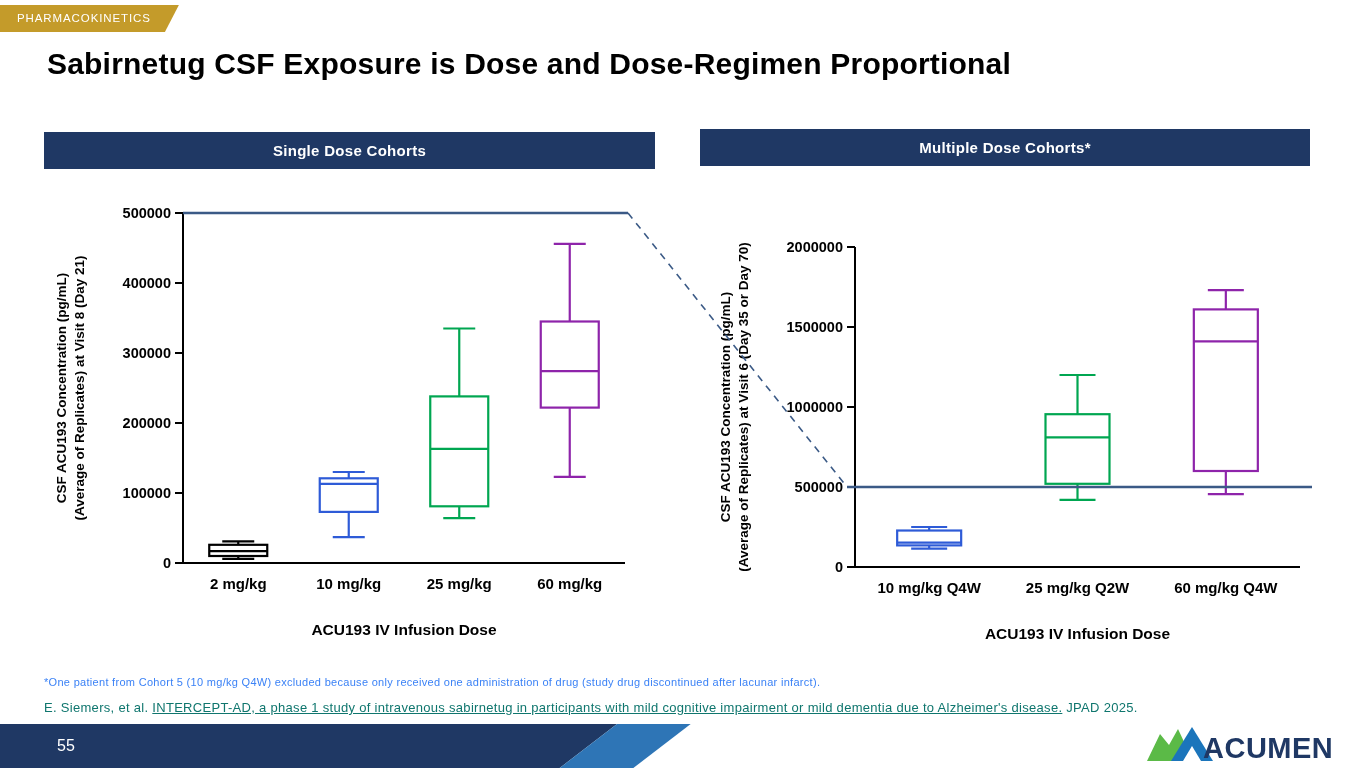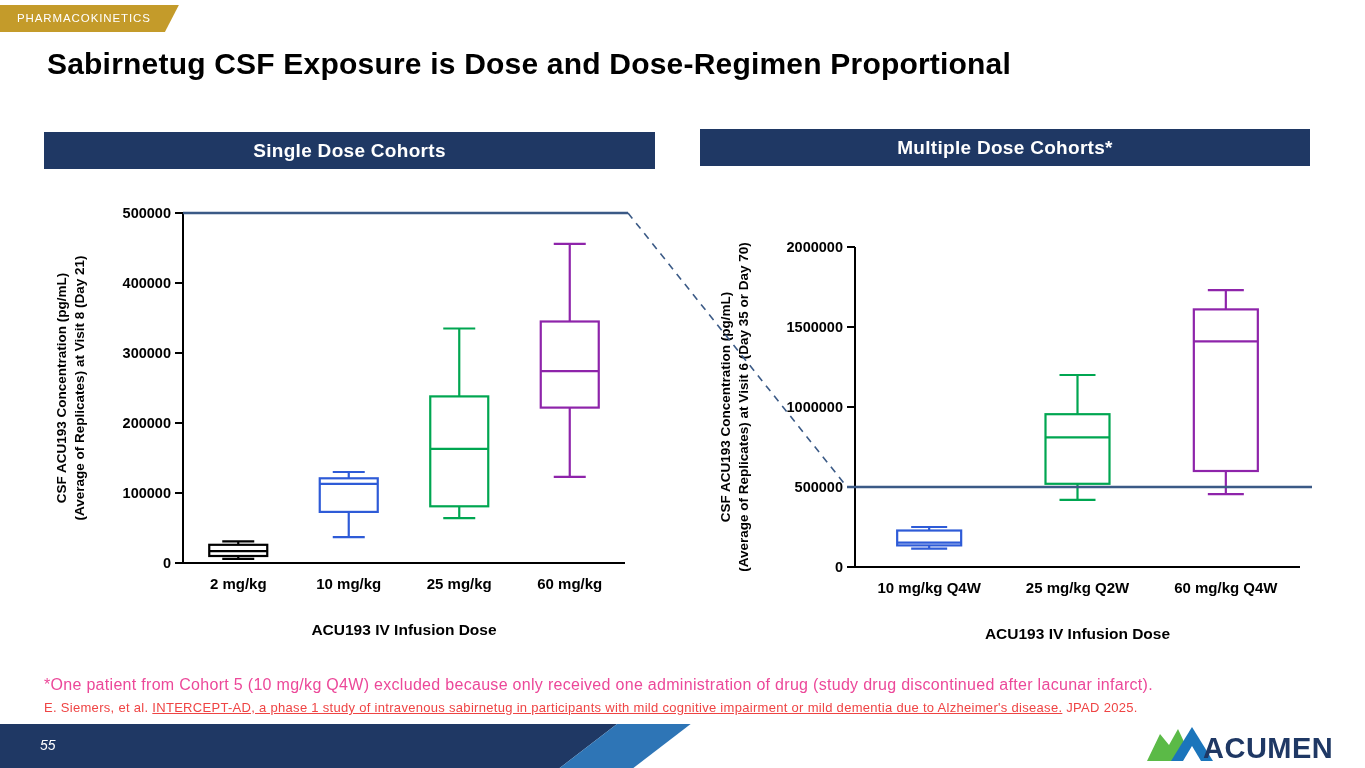--- a/index.html
+++ b/index.html
@@ -6,37 +6,37 @@
   html,body{width:1365px;height:768px}
   body{font-family:"Liberation Sans",sans-serif;background:#fff;overflow:hidden}
   .slide{position:relative;width:1365px;height:768px;background:#fff;overflow:hidden}
 
   .badge{position:absolute;left:0;top:5px;height:27px;background:#C49B2A;color:#fff;
     font-size:11.5px;font-weight:normal;letter-spacing:.9px;line-height:27px;
     padding:0 28px 0 17px;clip-path:polygon(0 0,100% 0,calc(100% - 14px) 100%,0 100%)}
   .title{position:absolute;left:47px;top:47px;font-size:30px;font-weight:bold;color:#000000;letter-spacing:.2px}
 
   .panel-header{position:absolute;height:37px;background:#1F3864;color:#fff;font-weight:bold;
-    font-size:19px;text-align:center;line-height:37px;letter-spacing:.3px}
+    font-size:15px;text-align:center;line-height:37px;letter-spacing:.3px}
   #ph-left{left:44px;top:132px;width:611px}
   #ph-right{left:700px;top:129px;width:610px}
 
   svg.chart{position:absolute}
   #chart1{left:40px;top:170px}
   #chart2{left:690px;top:170px}
   #overlay{position:absolute;left:0;top:0;z-index:3;pointer-events:none}
 
-  .footnote{position:absolute;left:44px;top:676px;font-size:16px;color:#ec4899;letter-spacing:.3px}
-  .citation{position:absolute;left:44px;top:700px;font-size:13px;color:#ef4444;letter-spacing:.3px}
+  .footnote{position:absolute;left:44px;top:676px;font-size:11px;color:#3b82f6;letter-spacing:.3px}
+  .citation{position:absolute;left:44px;top:700px;font-size:13px;color:#0f766e;letter-spacing:.3px}
   .citation .u{text-decoration:underline}
 
   .footer{position:absolute;left:0;bottom:0;width:100%;height:44px}
   .f-navy{position:absolute;inset:0;background:#1F3864;clip-path:polygon(0 0,45.2% 0,41% 100%,0 100%)}
   .f-blue{position:absolute;inset:0;background:#2E75B6;clip-path:polygon(45.2% 0,50.6% 0,46.4% 100%,41% 100%)}
-  .page-num{position:absolute;left:40px;top:13px;color:#fff;font-size:14px;font-style:italic}
+  .page-num{position:absolute;left:57px;top:13px;color:#fff;font-size:16px;}
   .logo{position:absolute;right:24px;bottom:3px}
 </style>
 </head>
 <body>
 
 <div class="slide">
 
   <div class="badge">PHARMACOKINETICS</div>
 
   <div class="title">Sabirnetug CSF Exposure is Dose and Dose-Regimen Proportional</div>

